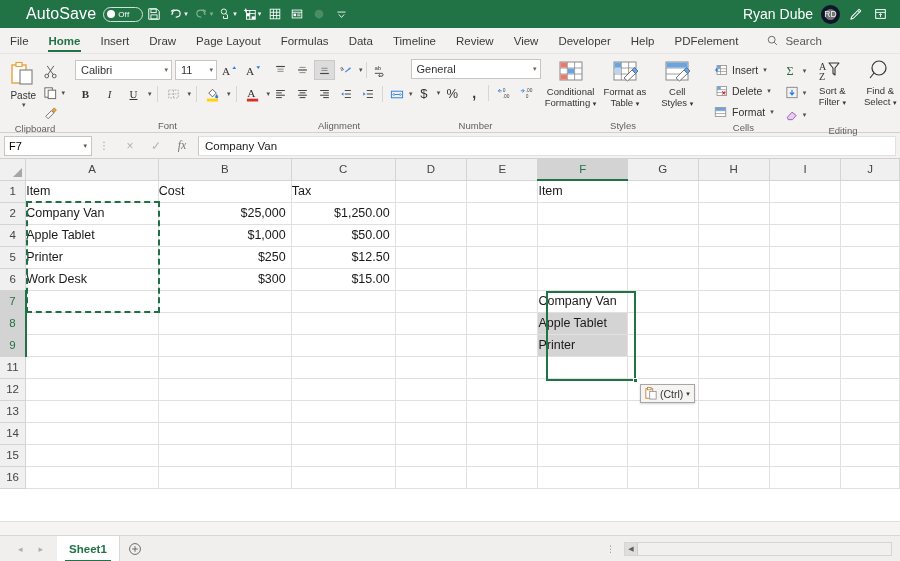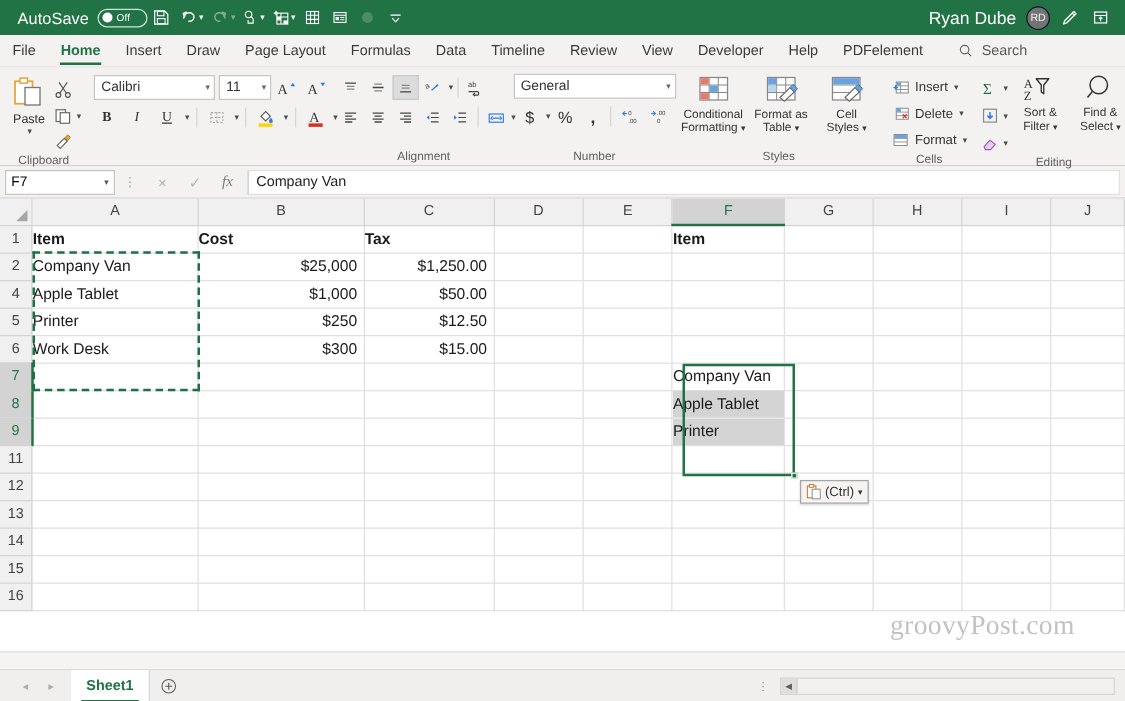--- a/index.html
+++ b/index.html
@@ -17,40 +17,40 @@
     display: flex; align-items: center; font-size: 11.5px;
     flex: 0 0 28px; position: relative;
   }
   .qat { display: flex; align-items: center; gap: 0px; padding-left: 6px; }
   .qat-btn {
     height: 22px; min-width: 22px; display: flex; align-items: center; justify-content: center;
     color: #fff; padding: 0 3px;
   }
   .qat-btn.dim { opacity: .45; }
   .caret { font-size: 7px; margin-left: 1px; opacity: .95; }
-  .autosave-label { font-size: 13px; margin: 0 7px 0 8px; letter-spacing: .1px; }
+  .autosave-label { font-size: 16px; margin: 0 7px 0 20px; letter-spacing: .1px; }
   .toggle {
     width: 40px; height: 15px; border-radius: 8px; border: 1px solid #cfe3d6;
     display: flex; align-items: center; gap: 3px; padding: 0 3px; font-size: 8px;
   }
   .toggle .knob { width: 8px; height: 8px; border-radius: 50%; background: #fff; }
   .toggle .tlabel { font-size: 8px; letter-spacing: .2px; }
   .title-center {
     position: absolute; left: 0; right: 0; text-align: center;
     font-size: 12px; pointer-events: none;
   }
   .title-right {
     margin-left: auto; display: flex; align-items: center; gap: 8px; padding-right: 10px;
     position: relative; z-index: 2;
   }
   .user-name { font-size: 14px; }
   .avatar {
     width: 19px; height: 19px; border-radius: 50%; background: #737373; color: #f0f5f2;
     font-size: 8.5px; display: flex; align-items: center; justify-content: center;
-    border: 1px solid #0f172a;
+    border: 4px solid #0f172a;
   }
   .ribbon-display { padding: 0 2px; }
 
   
   .tabs {
     height: 26px; background: #f3f2f1; display: flex; align-items: stretch;
     font-size: 11.5px; color: #444; flex: 0 0 26px; border-bottom: 1px solid #e6e5e4;
     position: relative;
   }
   .tab {
@@ -169,21 +169,21 @@
     width: 26px; height: 22px; background: #f0f0f0; border: 1px solid #d4d4d4;
     border-top: none; border-left: none; font-weight: normal; font-size: 11.5px;
     color: #444; text-align: center; vertical-align: middle;
   }
   .rowhead.sel { background: #d3d3d3; color: #217346; border-right: 2px solid #217346; }
   td.cell {
     height: 22px; border-right: 1px solid #e0e0e0; border-bottom: 1px solid #e0e0e0;
     vertical-align: middle; font-size: 12.5px; color: #1a1a1a; padding: 0 3px;
     white-space: nowrap; overflow: visible; position: relative;
   }
-  td.cell.b { font-weight: bold; }
+  td.cell.b { font-weight: normal; }
   td.cell.r { text-align: right; padding-right: 5px; }
   td.cell.hl { background: #d4d4d4; }
 
   
   .ants {
     position: absolute; border: 2px dashed #1e7145; pointer-events: none;
   }
   
   .selbox {
     position: absolute; border: 2px solid #217346; pointer-events: none;
@@ -458,20 +458,21 @@
           <div class="vsep"></div>
           <div class="btn sq">
             <svg width="15" height="16" viewBox="0 0 16 17">
                 <text x="2.5" y="12" font-size="12" font-family="Liberation Serif, serif" fill="#333">A</text>
                 <rect x="2" y="13.5" width="12" height="3" fill="#d93025"></rect>
               </svg>
           </div>
           <span class="caret" style="color:#444">▾</span>
         </div>
       </div>
+      <div class="grp-label">Font</div>
     </div>
     <div class="grp-sep"></div>
 
     <div class="grp" style="width:148px">
       <div class="grp-body" style="flex-direction:column;gap:2px">
         <div class="rowline">
           <div class="btn sq">
             <svg width="15" height="14" viewBox="0 0 16 16">
                 <line x1="3" y1="4" x2="13" y2="4" stroke="#444" stroke-width="1.3"></line>
                 <line x1="4.5" y1="7" x2="11.5" y2="7" stroke="#888" stroke-width="1.1"></line>
@@ -982,21 +983,20 @@
         <svg width="12" height="13" viewBox="0 0 14 15">
             <rect x="1" y="2" width="8" height="11" fill="#fff" stroke="#c07a2e" stroke-width="1"></rect>
             <rect x="3" y="0.6" width="4" height="2.6" fill="#fff" stroke="#c07a2e" stroke-width=".9"></rect>
             <rect x="5.5" y="5" width="7.5" height="9" fill="#fff" stroke="#888" stroke-width=".9"></rect>
           </svg>
       </span>
       <span>(Ctrl)</span>
       <span style="font-size:7px;color:#333">▾</span>
     </div>
 
-    <div class="watermark" style="left:712px; top:328px;">groovyPost.com</div>
 
     <div class="hscroll-area"></div>
   </div>
 
   <div class="sheetbar">
     <div class="navarrows">
       <span>◂</span>
       <span>▸</span>
     </div>
     <div class="sheettab">Sheet1</div>

